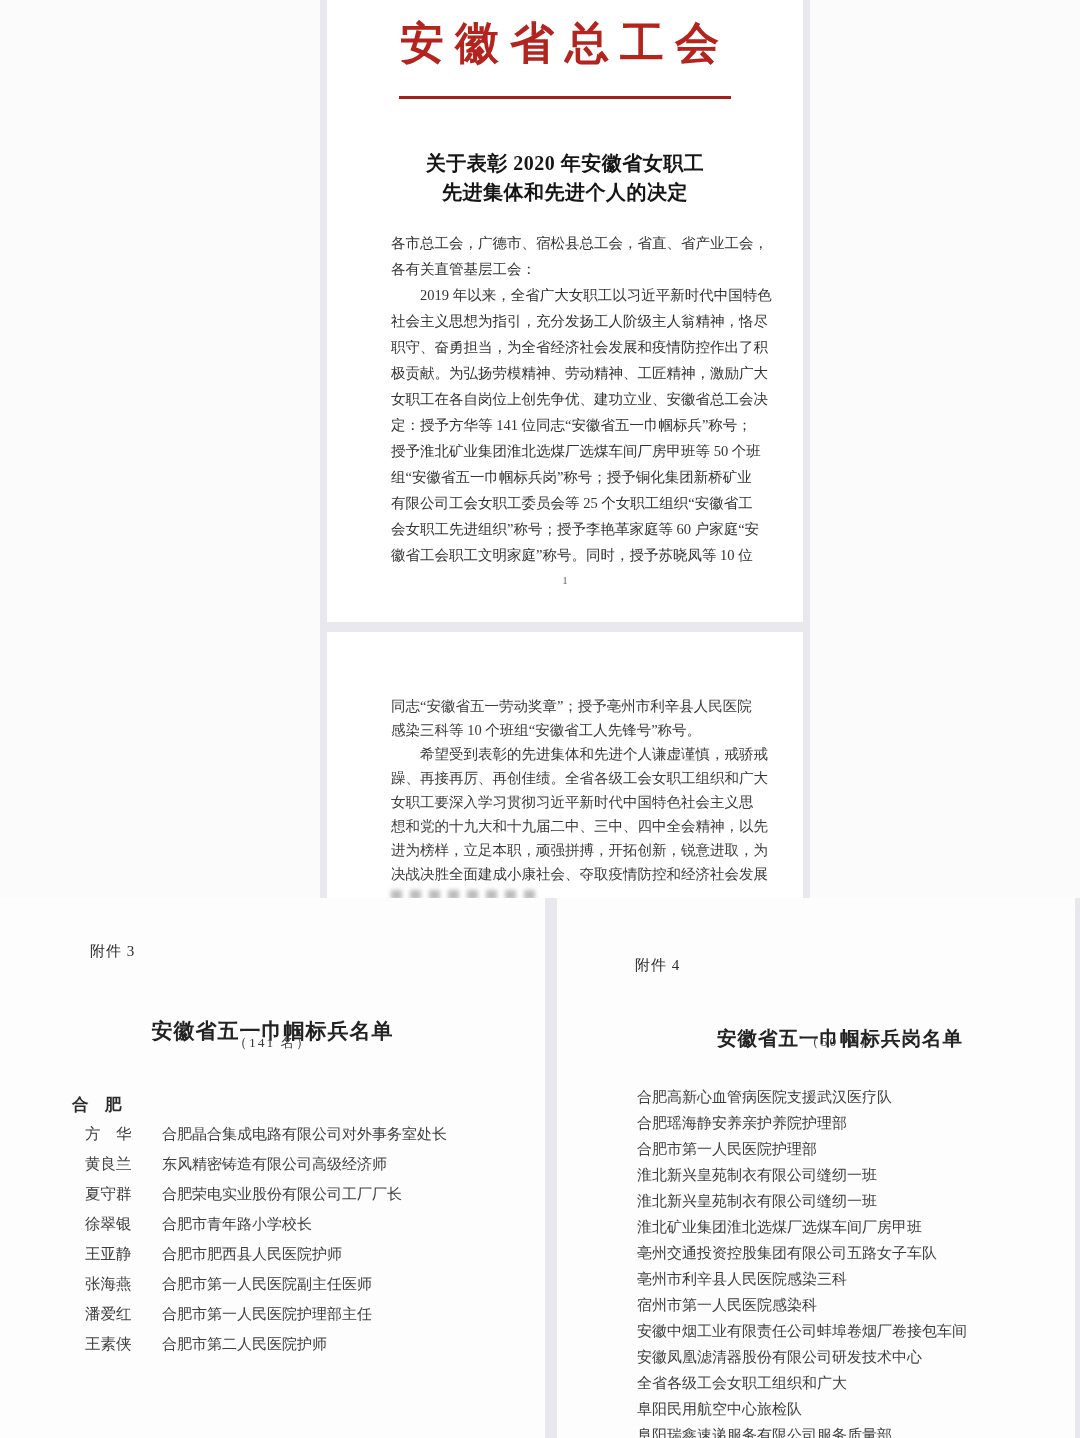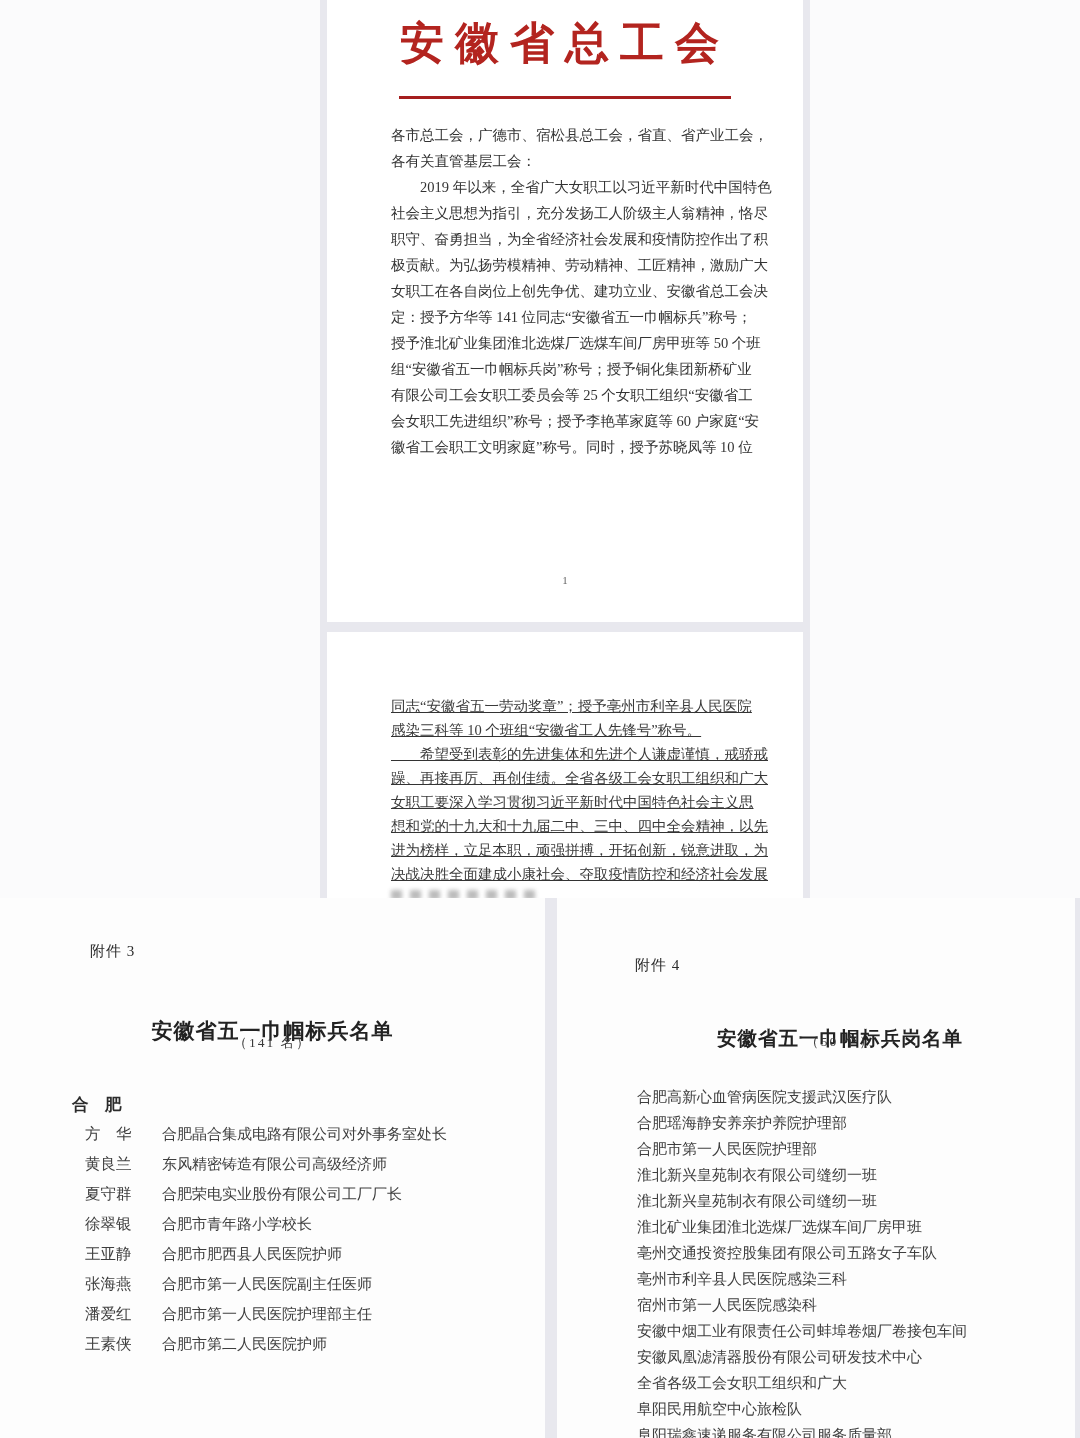--- a/index.html
+++ b/index.html
@@ -11,21 +11,21 @@
     font-family:"Liberation Serif", serif;
     color:#333;
   }
   
   .doc-col {
     position:absolute; left:320px; top:0; width:490px; height:898px;
     background:#e8e8ee;
   }
   .page { position:absolute; background:#ffffff; }
   .page-1 { left:327px; top:0;     width:476px; height:622px; }
-  .page-2 { left:327px; top:632px; width:476px; height:266px; overflow:hidden;text-decoration:underline; }
+  .page-2 { left:327px; top:632px; width:476px; height:266px; overflow:hidden; }
   .page-3 { left:0;     top:898px; width:545px; height:540px; background:#fdfdfd; overflow:hidden; }
   .page-4 { left:557px; top:898px; width:566px; height:540px; background:#fdfdfd; overflow:hidden; }
   .strip-mid   { position:absolute; left:545px;  top:898px; width:12px; height:540px; background:#e8e8ee; }
   .strip-right { position:absolute; left:1075px; top:898px; width:5px;  height:540px; background:#e8e8ee; }
 
   
   .letterhead {
     margin-top:20px; text-align:center;
     font-size:44px; line-height:48px; font-weight:bold;
     color:#b3241f; letter-spacing:11px; 
@@ -86,20 +86,24 @@
   .post-item { height:26px; line-height:26px; font-size:15px; color:#3e3e3e; white-space:nowrap; }
 </style>
 </head>
 <body>
 
 <div class="doc-col"></div>
 
 <section class="page page-1">
   <div class="letterhead">安徽省总工会</div>
   <div class="letterhead-rule"></div>
+  <div class="doc-title">
+    <div>关于表彰 2020 年安徽省女职工</div>
+    <div>先进集体和先进个人的决定</div>
+  </div>
   <div class="body-block">
 
   <div class="line">各市总工会，广德市、宿松县总工会，省直、省产业工会，</div>
       <div class="line">各有关直管基层工会：</div>
       <div class="line">　　2019 年以来，全省广大女职工以习近平新时代中国特色</div>
       <div class="line">社会主义思想为指引，充分发扬工人阶级主人翁精神，恪尽</div>
       <div class="line">职守、奋勇担当，为全省经济社会发展和疫情防控作出了积</div>
       <div class="line">极贡献。为弘扬劳模精神、劳动精神、工匠精神，激励广大</div>
       <div class="line">女职工在各自岗位上创先争优、建功立业、安徽省总工会决</div>
       <div class="line">定：授予方华等 141 位同志“安徽省五一巾帼标兵”称号；</div>

